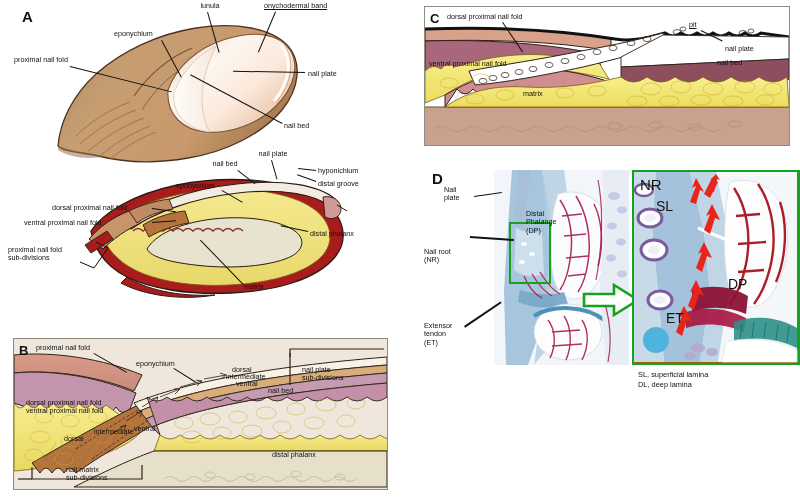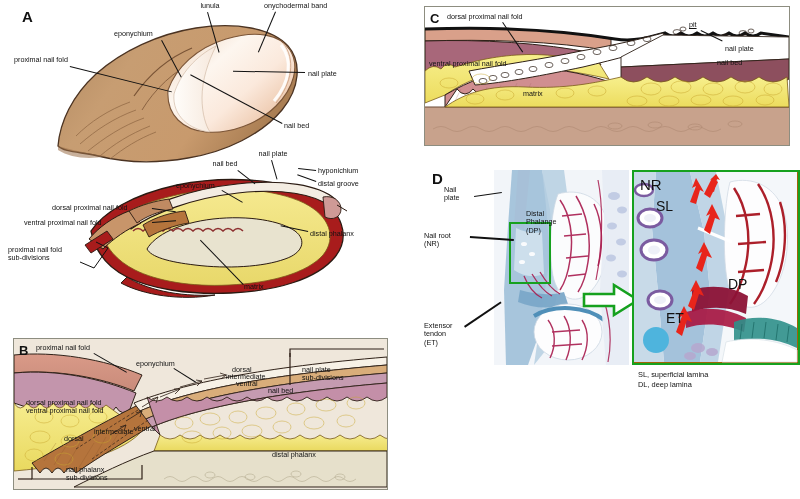--- a/index.html
+++ b/index.html
@@ -146,21 +146,21 @@
 
       <path d="M231,27 C243,42 240,64 224,83" stroke="#ffffff" stroke-width="3" fill="none" opacity="0.9"></path>
       <path d="M233,25 C246,41 242,65 226,85" stroke="#c99d7f" stroke-width="0.8" fill="none"></path>
 
       <path d="M8,128 C22,132 40,136 56,138 C40,142 20,140 8,132 Z" fill="#9b6f49" opacity="0.55"></path>
     </svg>
 
     <div class="lbl c" style="left:186px; top:2px; width:48px;">lunula</div>
     <div class="leader" style="left:208px; top:12px; width:42px; transform:rotate(74deg);"></div>
 
-    <div class="lbl" style="left:264px; top:2px;">onychodermal band</div>
+    <div class="lbl" style="left:264px; top:2px;text-decoration:underline;">onychodermal band</div>
     <div class="leader" style="left:276px; top:12px; width:44px; transform:rotate(113deg);"></div>
 
     <div class="lbl" style="left:114px; top:30px;">eponychium</div>
     <div class="leader" style="left:162px; top:40px; width:42px; transform:rotate(62deg);"></div>
 
     <div class="lbl" style="left:14px; top:56px;">proximal nail fold</div>
     <div class="leader" style="left:70px; top:66px; width:105px; transform:rotate(14deg);"></div>
 
     <div class="lbl" style="left:308px; top:70px;">nail plate</div>
     <div class="leader" style="left:305px; top:73px; width:72px; transform:rotate(181deg);"></div>
@@ -366,21 +366,21 @@
 
     <div class="lbl" style="left:254px; top:48px;">nail bed</div>
 
     <div class="lbl" style="left:12px; top:60px;">dorsal proximal nail fold</div>
     <div class="lbl" style="left:12px; top:68px;">ventral proximal nail fold</div>
 
     <div class="lbl" style="left:50px; top:96px;">dorsal</div>
     <div class="lbl" style="left:80px; top:89px;">intermediate</div>
     <div class="lbl" style="left:120px; top:86px;">ventral</div>
 
-    <div class="lbl" style="left:52px; top:127px;">nail phalanx
+    <div class="lbl" style="left:52px; top:127px;">nail matrix
 sub-divisions</div>
 
     <div class="lbl" style="left:258px; top:112px;">distal phalanx</div>
   </div>
 
   <div class="panel" id="panelC">
 
     <svg style="position:absolute; left:0; top:0; width:364px; height:138px;" viewBox="0 0 364 138" preserveAspectRatio="none">
       <defs>
         <linearGradient id="cFat" x1="0" y1="0" x2="0" y2="1">
@@ -566,21 +566,21 @@
         </g>
       </svg>
 
       <div class="green-box" style="left:15px; top:52px; width:42px; height:62px;"></div>
     </div>
 
     <div class="lbl" style="left:20px; top:24px;">Nail
 plate</div>
     <div class="leader" style="left:50px; top:34px; width:28px; transform:rotate(-8deg);"></div>
 
-    <div class="lbl" style="left:0px; top:70px;">Nail root
+    <div class="lbl" style="left:0px; top:86px;">Nail root
 (NR)</div>
     <div class="thicklead" style="left:46px; top:74px; width:44px; transform:rotate(4deg);"></div>
 
     <div class="lbl" style="left:102px; top:48px;">Distal
 Phalange
 (DP)</div>
 
     <div class="lbl" style="left:0px; top:160px;">Extensor
 tendon
 (ET)</div>

